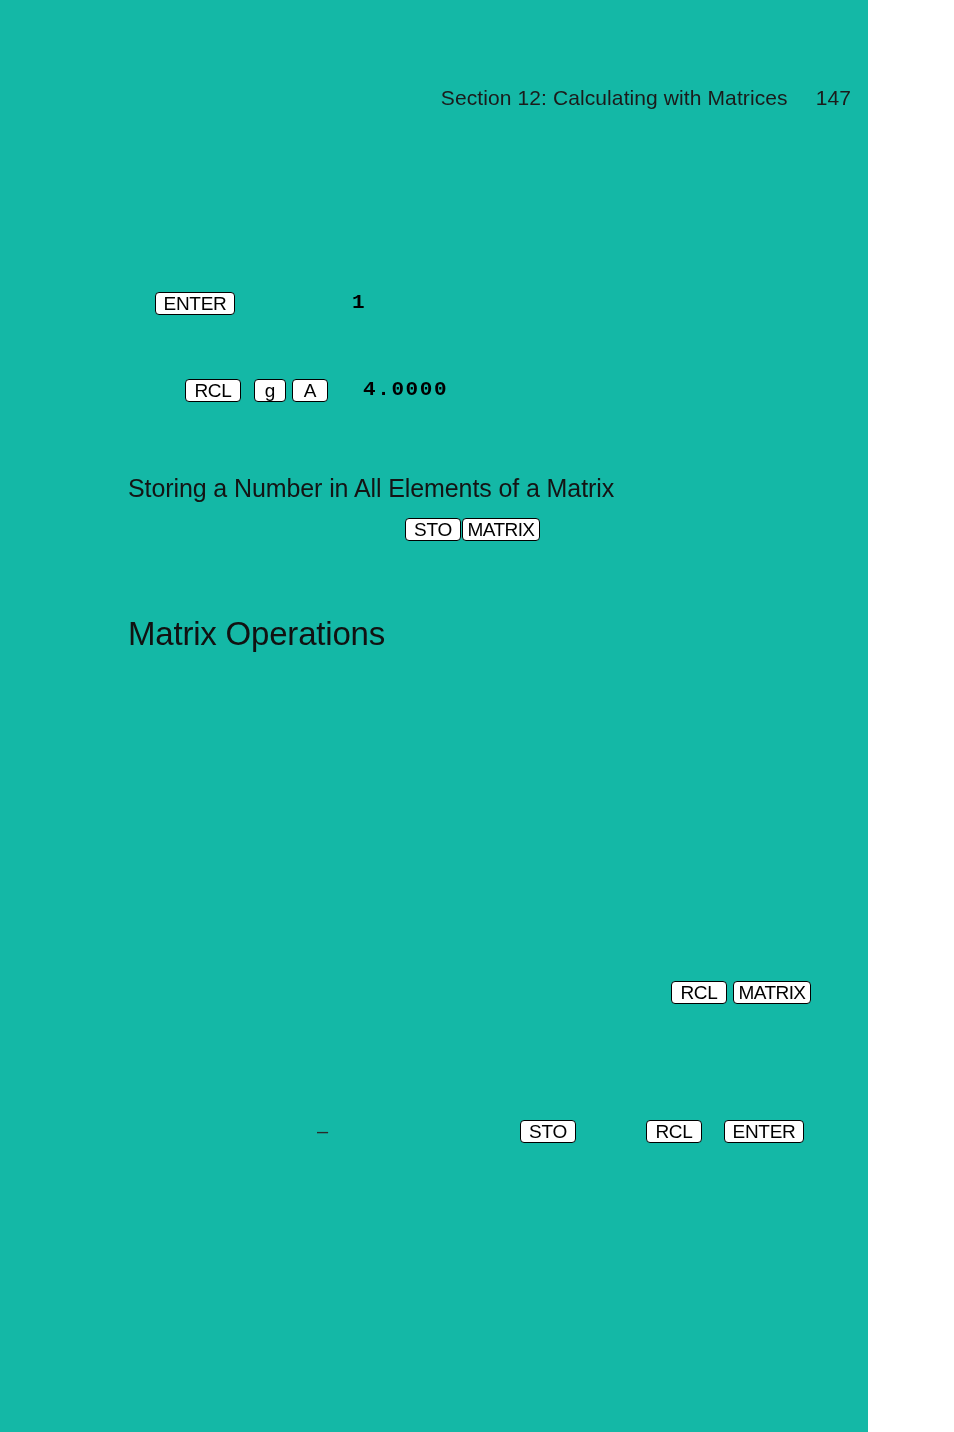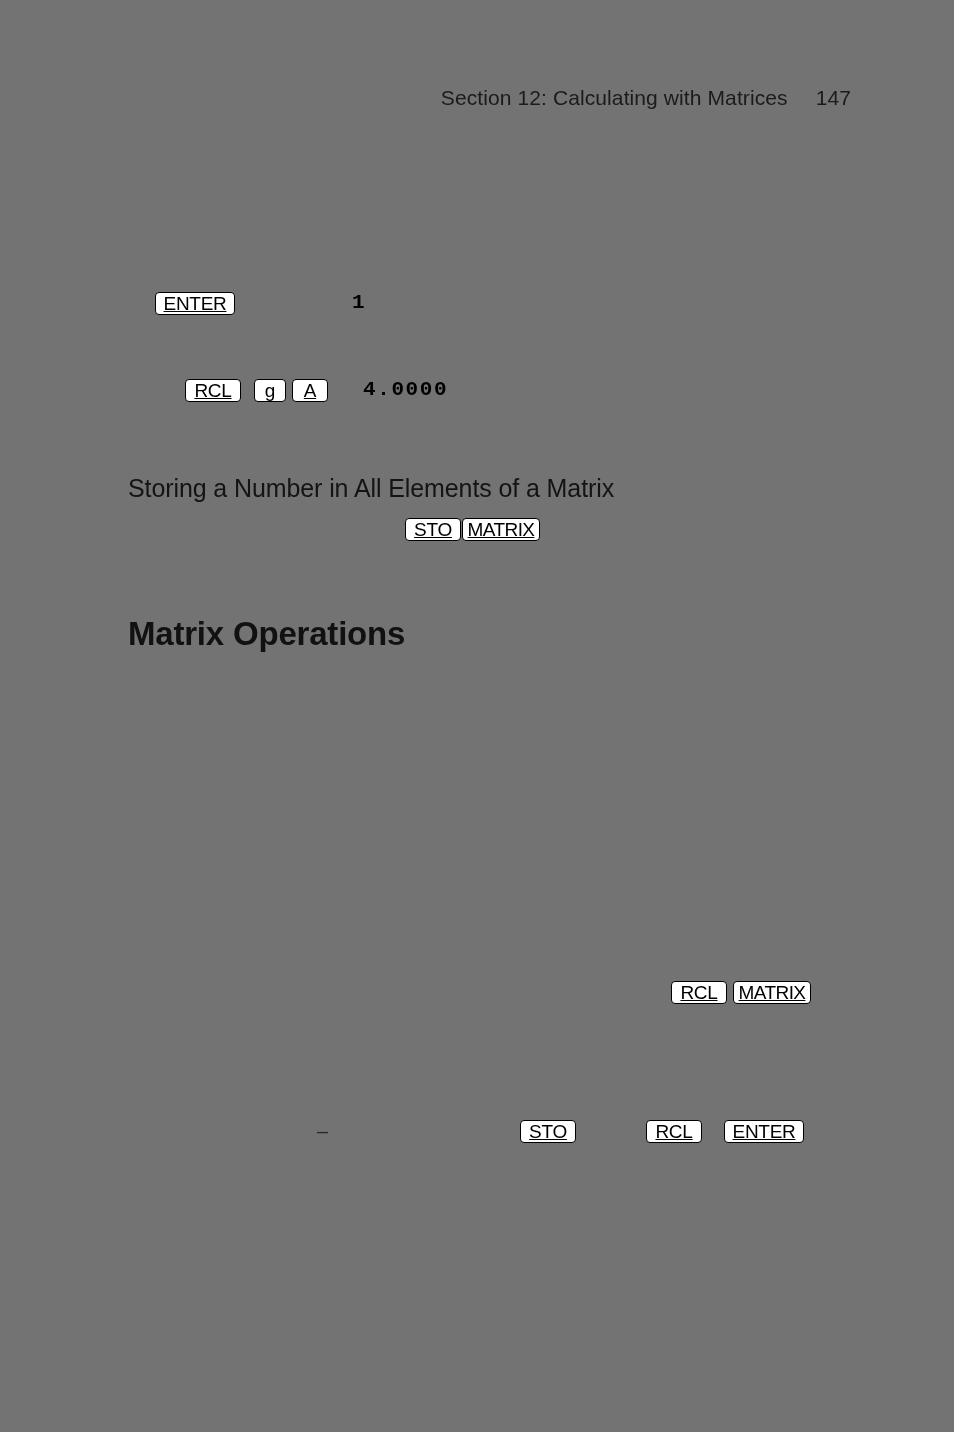--- a/index.html
+++ b/index.html
@@ -9,23 +9,23 @@
     background: #ffffff;
   }
   body {
     font-family: "Liberation Sans", sans-serif;
     color: #000000;
     -webkit-font-smoothing: antialiased;
   }
 
   .page {
     position: relative;
-    width: 954px;
+    width: 868px;
     height: 1432px;
-    background: #737373;
+    background: #14b8a6;
     overflow: hidden;
   }
 
   
   .running-head {
     position: absolute;
     left: 0;
     top: 86px;
     width: 851px;
     text-align: right;
@@ -41,42 +41,41 @@
   .running-head .head-page {
     display: inline-block;
     margin-left: 28px;
   }
 
   
   .h1-chapter {
     position: absolute;
     left: 128px;
     font-size: 33px;
-    font-weight: 700;
+    font-weight: 400;
     letter-spacing: -0.2px;
     color: #111111;
     white-space: nowrap;
   }
   .h2-section {
     position: absolute;
     left: 128px;
     font-size: 25px;
     font-weight: 400;
     letter-spacing: -0.1px;
     color: #141414;
     white-space: nowrap;
   }
 
   
   .key-row {
     position: absolute;
     display: flex;
     align-items: flex-start;
     white-space: nowrap;
-    text-decoration: underline;
   }
 
   
   .key {
     display: inline-flex;
     align-items: center;
     justify-content: center;
     box-sizing: border-box;
     border: 1.4px solid #000000;
     border-radius: 4px;

